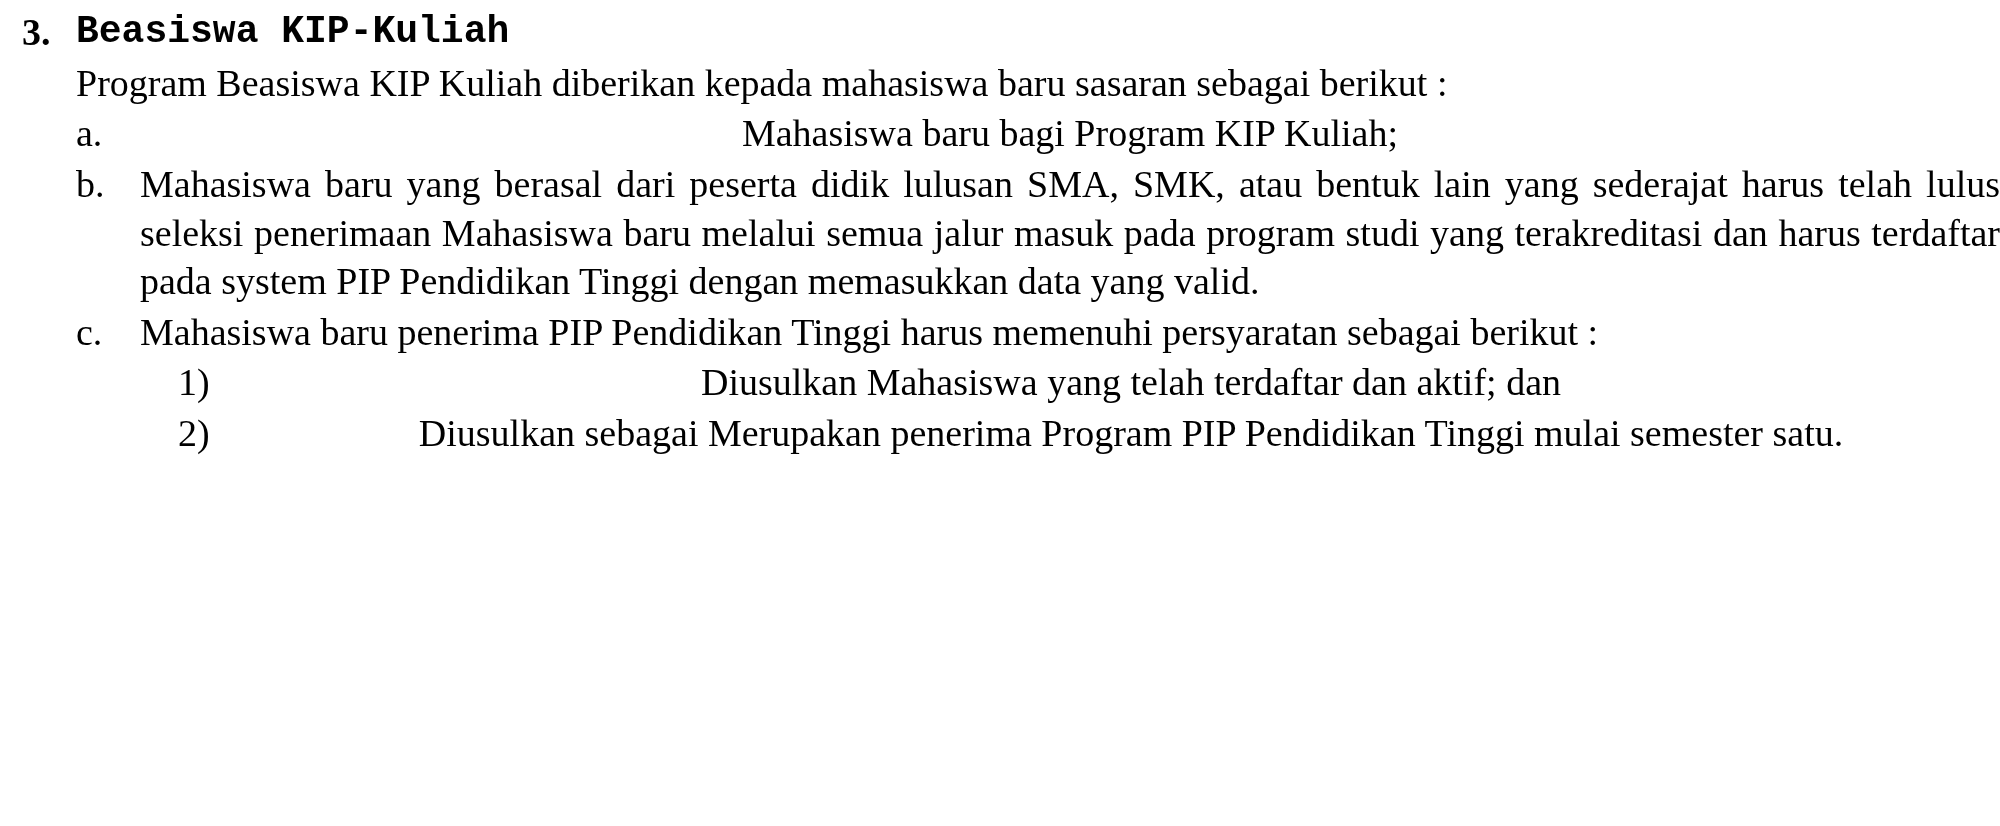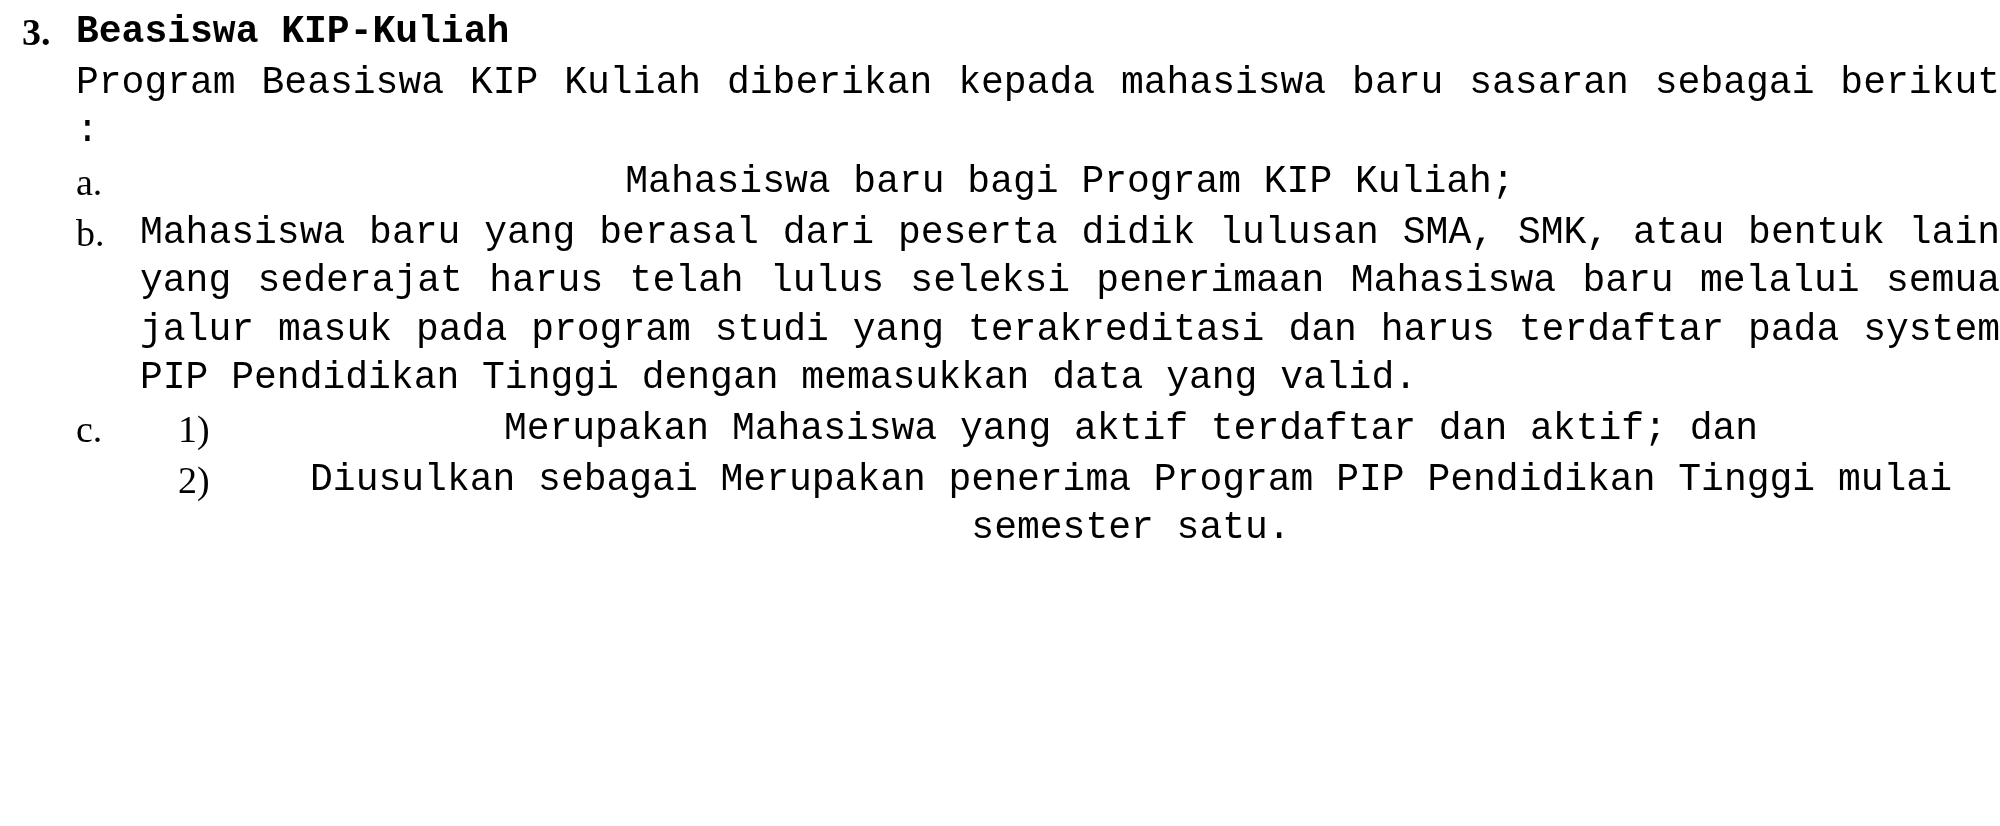--- a/index.html
+++ b/index.html
@@ -40,21 +40,20 @@
   }
   .item-title {
     font-weight: bold;
     margin: 0 0 2px 0;
     font-family: Liberation Mono, monospace;
   }
   .para {
     margin: 0;
     text-align: justify;
     text-justify: inter-word;
-    font-family: Liberation Mono, monospace;
   }
   .para.nojust {
     text-align: center;
   }
 
   
   .list-l2 {
     margin: 0;
     padding: 0;
   }
@@ -110,25 +109,26 @@
           <p class="para nojust">Mahasiswa baru bagi Program KIP Kuliah;</p>
         </div>
 
         <div class="item-l2">
           <span class="marker">b.</span>
           <p class="para">Mahasiswa baru yang berasal dari peserta didik lulusan SMA, SMK, atau bentuk lain yang sederajat harus telah lulus seleksi penerimaan Mahasiswa baru melalui semua jalur masuk pada program studi yang terakreditasi dan harus terdaftar pada system PIP Pendidikan Tinggi dengan memasukkan data yang valid.</p>
         </div>
 
         <div class="item-l2">
           <span class="marker">c.</span>
+          <p class="para">Mahasiswa baru penerima PIP Pendidikan Tinggi harus memenuhi persyaratan sebagai berikut :</p>
 
           <div class="list-l3">
             <div class="item-l3">
               <span class="marker">1)</span>
-              <p class="para nojust">Merupakan Mahasiswa yang aktif terdaftar dan aktif; dan</p>
+              <p class="para nojust">Diusulkan Mahasiswa yang telah terdaftar dan aktif; dan</p>
             </div>
             <div class="item-l3">
               <span class="marker">2)</span>
               <p class="para nojust">Diusulkan sebagai Merupakan penerima Program PIP Pendidikan Tinggi mulai semester satu.</p>
             </div>
           </div>
         </div>
 
       </div>
     </div>

